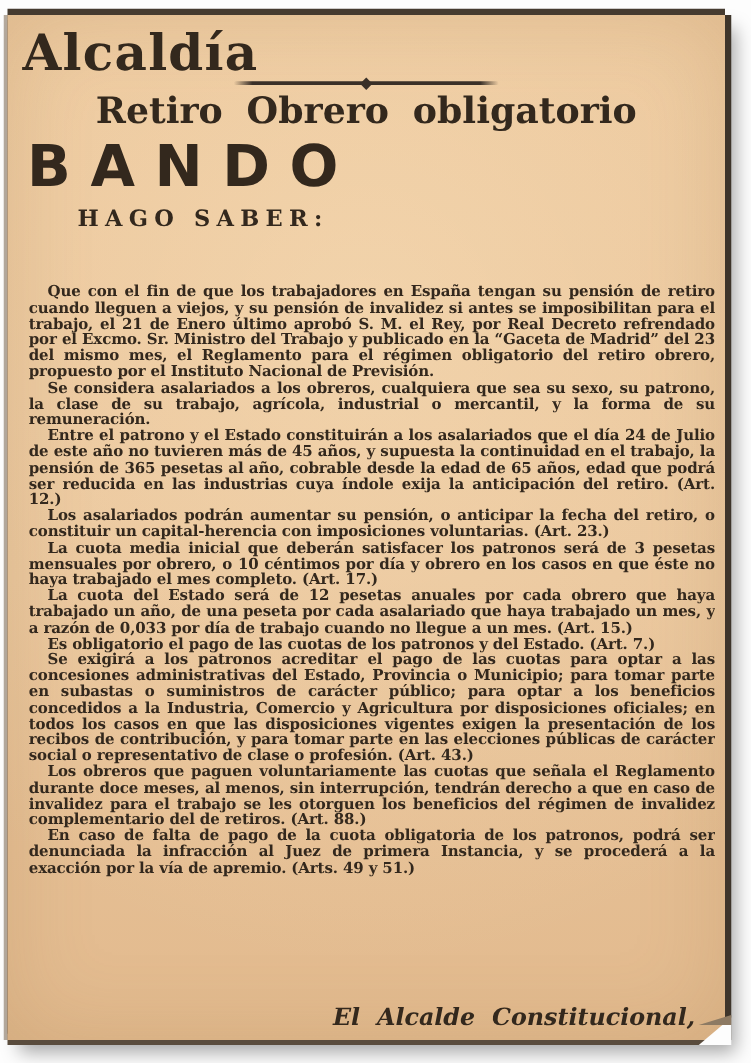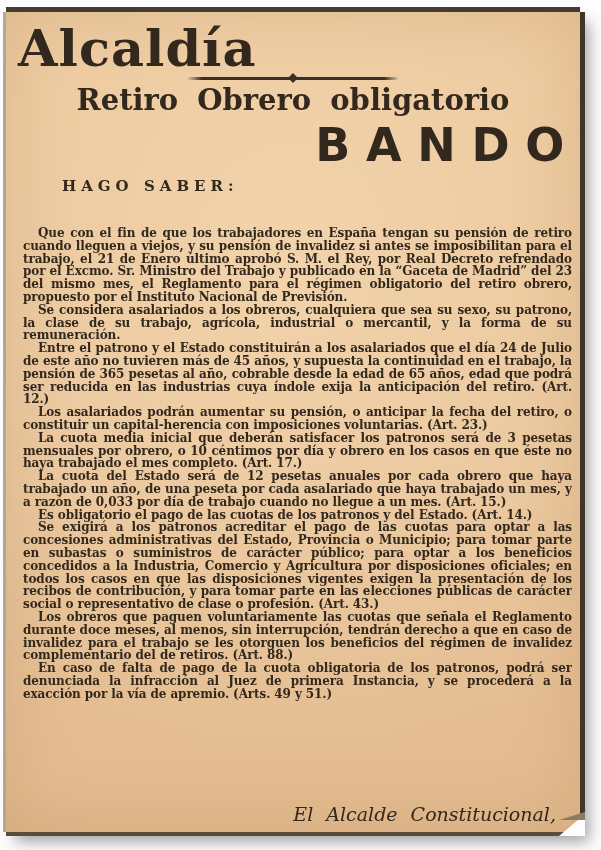--- a/index.html
+++ b/index.html
@@ -23,67 +23,67 @@
       -3px 0 0 0 rgba(120,100,78,.55),
       0 4px 0 0 #5a4c3d,
       9px 10px 14px rgba(0,0,0,.35),
       inset 0 0 70px rgba(150,108,58,.20);
   }
 
   .title{
     display:flex;justify-content:space-between;
     margin:10px 12px 0 12px;
     font-family:"DejaVu Serif",serif;font-weight:bold;
-    font-size:51px;line-height:1.05;letter-spacing:1px;
+    font-size:40px;line-height:1.05;letter-spacing:1px;
   }
   .ornament{
     position:relative;width:212px;height:3px;margin:1px auto 0 auto;
     background:linear-gradient(90deg,rgba(58,48,40,0) 0%,#3a3028 7%,#3a3028 93%,rgba(58,48,40,0) 100%);
     border-radius:2px;
   }
   .ornament::after{
     content:"";position:absolute;left:50%;top:50%;
     width:7px;height:7px;background:#3a3028;
     transform:translate(-50%,-50%) rotate(45deg);
   }
   .subtitle{
     margin-top:5px;text-align:center;
     font-weight:bold;font-size:29px;line-height:1.05;word-spacing:9px;
   }
   .bando{
-    margin-top:7px;text-align:right;
+    margin-top:7px;text-align:left;
     font-family:"DejaVu Sans",sans-serif;font-weight:bold;
     font-size:46px;line-height:1.0;letter-spacing:.34em;text-indent:.34em;
   }
   .issuer{
     margin:9px 0 0 27px;
     font-style:italic;font-weight:bold;font-size:21px;word-spacing:5px;
   }
   .hago{
     margin:9px 0 0 56px;
-    font-weight:bold;font-size:15px;letter-spacing:5px;
+    font-weight:bold;font-size:18px;letter-spacing:5px;
   }
 
   .body-text{
     position:absolute;left:17px;right:8px;top:215px;bottom:32px;
     overflow:hidden;
     text-align:justify;
     font-weight:bold;font-size:12px;line-height:12.8px;
     letter-spacing:-0.1px;
   }
   .para{text-indent:15px;margin:0;}
 
   .imprint{
     position:absolute;left:14px;bottom:10px;
     font-weight:bold;font-size:8px;letter-spacing:.4px;
     border-top:1px solid var(--ink);padding-top:2px;min-width:150px;
   }
   .signature{
     position:absolute;right:24px;bottom:7px;
-    font-style:italic;font-weight:normal;font-size:19px;word-spacing:7px;
+    font-style:italic;font-weight:bold;font-size:19px;word-spacing:7px;
   }
 
   .dogear{
     position:absolute;right:-5px;bottom:-4px;width:0;height:0;
     border-style:solid;border-width:0 0 22px 26px;
     border-color:transparent transparent var(--bg) transparent;
   }
   .dogear::before{
     content:"";position:absolute;left:-26px;top:-2px;width:0;height:0;
     border-style:solid;border-width:0 0 8px 26px;
@@ -108,21 +108,21 @@
 
   <div class="hago">HAGO SABER:</div>
 
   <main class="body-text">
       <p class="para">Que con el fin de que los trabajadores en España tengan su pensión de retiro cuando lleguen a viejos, y su pensión de invalidez si antes se imposibilitan para el trabajo, el 21 de Enero último aprobó S. M. el Rey, por Real Decreto refrendado por el Excmo. Sr. Ministro del Trabajo y publicado en la “Gaceta de Madrid” del 23 del mismo mes, el Reglamento para el régimen obligatorio del retiro obrero, propuesto por el Instituto Nacional de Previsión.</p>
       <p class="para">Se considera asalariados a los obreros, cualquiera que sea su sexo, su patrono, la clase de su trabajo, agrícola, industrial o mercantil, y la forma de su remuneración.</p>
       <p class="para">Entre el patrono y el Estado constituirán a los asalariados que el día 24 de Julio de este año no tuvieren más de 45 años, y supuesta la continuidad en el trabajo, la pensión de 365 pesetas al año, cobrable desde la edad de 65 años, edad que podrá ser reducida en las industrias cuya índole exija la anticipación del retiro. (Art. 12.)</p>
       <p class="para">Los asalariados podrán aumentar su pensión, o anticipar la fecha del retiro, o constituir un capital-herencia con imposiciones voluntarias. (Art. 23.)</p>
       <p class="para">La cuota media inicial que deberán satisfacer los patronos será de 3 pesetas mensuales por obrero, o 10 céntimos por día y obrero en los casos en que éste no haya trabajado el mes completo. (Art. 17.)</p>
       <p class="para">La cuota del Estado será de 12 pesetas anuales por cada obrero que haya trabajado un año, de una peseta por cada asalariado que haya trabajado un mes, y a razón de 0,033 por día de trabajo cuando no llegue a un mes. (Art. 15.)</p>
-      <p class="para">Es obligatorio el pago de las cuotas de los patronos y del Estado. (Art. 14.)</p>
+      <p class="para">Es obligatorio el pago de las cuotas de los patronos y del Estado. (Art. 7.)</p>
       <p class="para">Se exigirá a los patronos acreditar el pago de las cuotas para optar a las concesiones administrativas del Estado, Provincia o Municipio; para tomar parte en subastas o suministros de carácter público; para optar a los beneficios concedidos a la Industria, Comercio y Agricultura por disposiciones oficiales; en todos los casos en que las disposiciones vigentes exigen la presentación de los recibos de contribución, y para tomar parte en las elecciones públicas de carácter social o representativo de clase o profesión. (Art. 43.)</p>
       <p class="para">Los obreros que paguen voluntariamente las cuotas que señala el Reglamento durante doce meses, al menos, sin interrupción, tendrán derecho a que en caso de invalidez para el trabajo se les otorguen los beneficios del régimen de invalidez complementario del de retiros. (Art. 88.)</p>
       <p class="para">En caso de falta de pago de la cuota obligatoria de los patronos, podrá ser denunciada la infracción al Juez de primera Instancia, y se procederá a la exacción por la vía de apremio. (Arts. 49 y 51.)</p>
     </main>
 
 
   <div class="signature">El Alcalde Constitucional,</div>
 
   <div class="dogear"></div>
 

